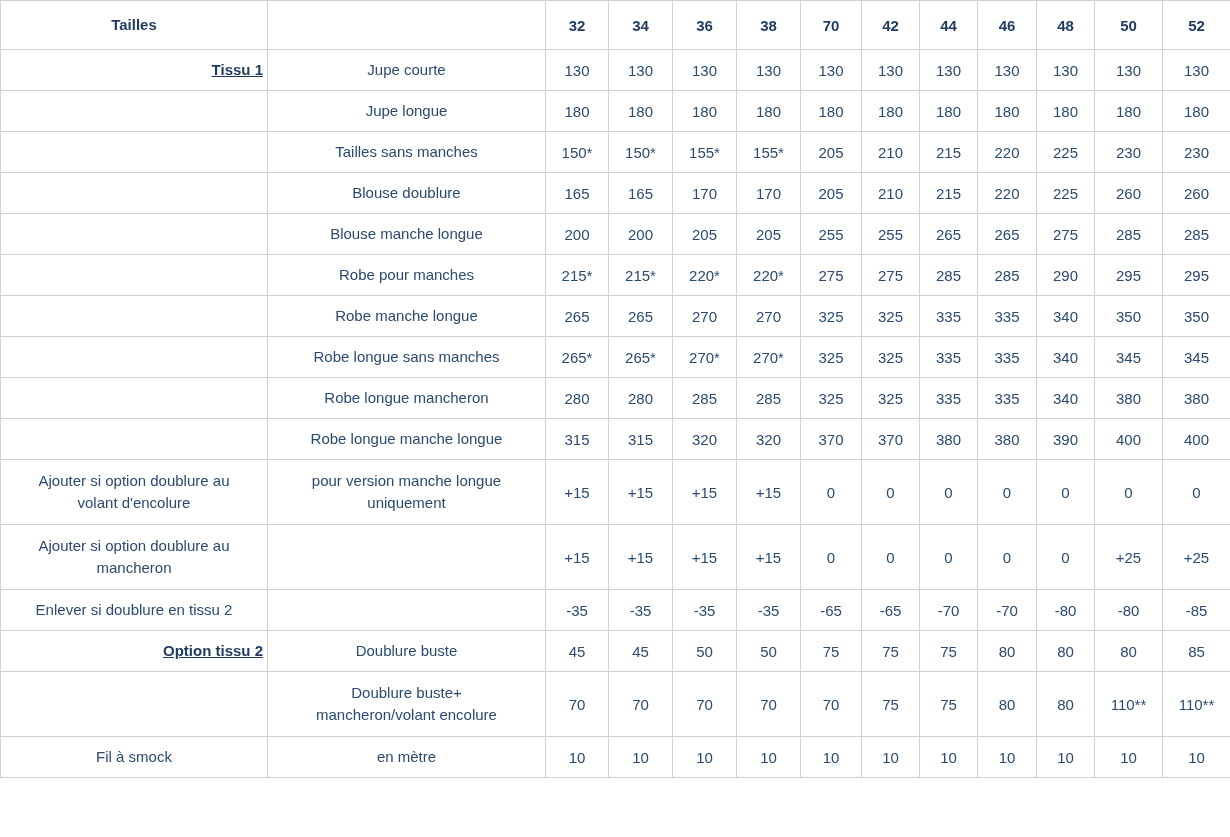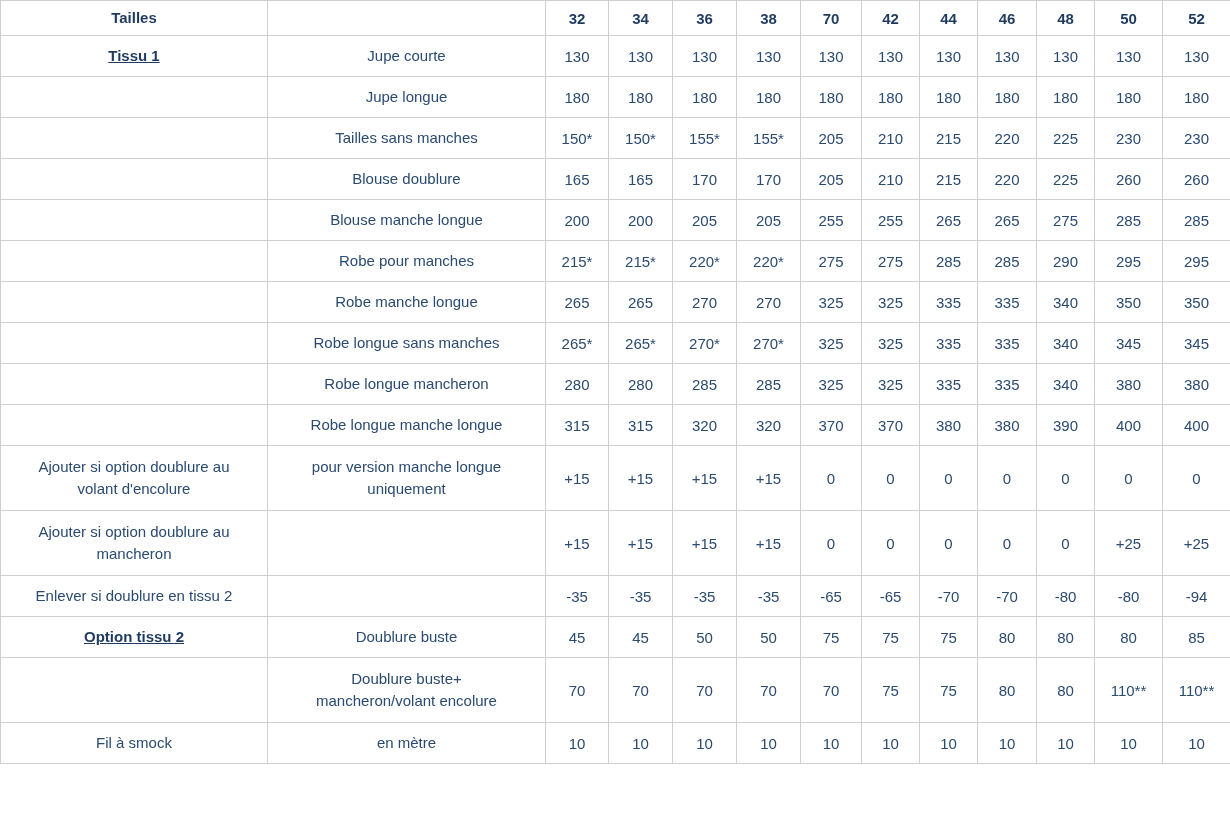--- a/index.html
+++ b/index.html
@@ -16,28 +16,28 @@
     font-size: 15px;
   }
   th, td {
     border: 1px solid #cfcfcf;
     text-align: center;
     vertical-align: middle;
     padding: 2px 4px;
     box-sizing: border-box;
     overflow: hidden;
   }
-  thead tr { height: 35px; }
+  thead tr { height: 49px; }
   tbody tr { height: 41px; }
   tbody tr.tall { height: 65px; }
   .b {
     font-weight: 700;
     color: #1e3a5f;
   }
-  .u { text-decoration: underline; }
+  .u { text-decoration: underline; text-align: right; }
   .lbl, .sub { white-space: pre-line; line-height: 1.5; }
 </style>
 </head>
 <body>
 
 <table data-name="size-table">
   <colgroup data-name="column-widths">
     <col style="width:267px">
       <col style="width:278px">
     <col style="width:63px">
@@ -259,21 +259,21 @@
         <td data-name="value-cell">-35</td>
         <td data-name="value-cell">-35</td>
         <td data-name="value-cell">-35</td>
         <td data-name="value-cell">-35</td>
         <td data-name="value-cell">-65</td>
         <td data-name="value-cell">-65</td>
         <td data-name="value-cell">-70</td>
         <td data-name="value-cell">-70</td>
         <td data-name="value-cell">-80</td>
         <td data-name="value-cell">-80</td>
-        <td data-name="value-cell">-94</td>
+        <td data-name="value-cell">-85</td>
       </tr>
       <tr data-name="table-row">
         <td data-name="row-label" class="lbl b u">Option tissu 2</td>
         <td data-name="row-sublabel" class="sub">Doublure buste</td>
         <td data-name="value-cell">45</td>
         <td data-name="value-cell">45</td>
         <td data-name="value-cell">50</td>
         <td data-name="value-cell">50</td>
         <td data-name="value-cell">75</td>
         <td data-name="value-cell">75</td>

